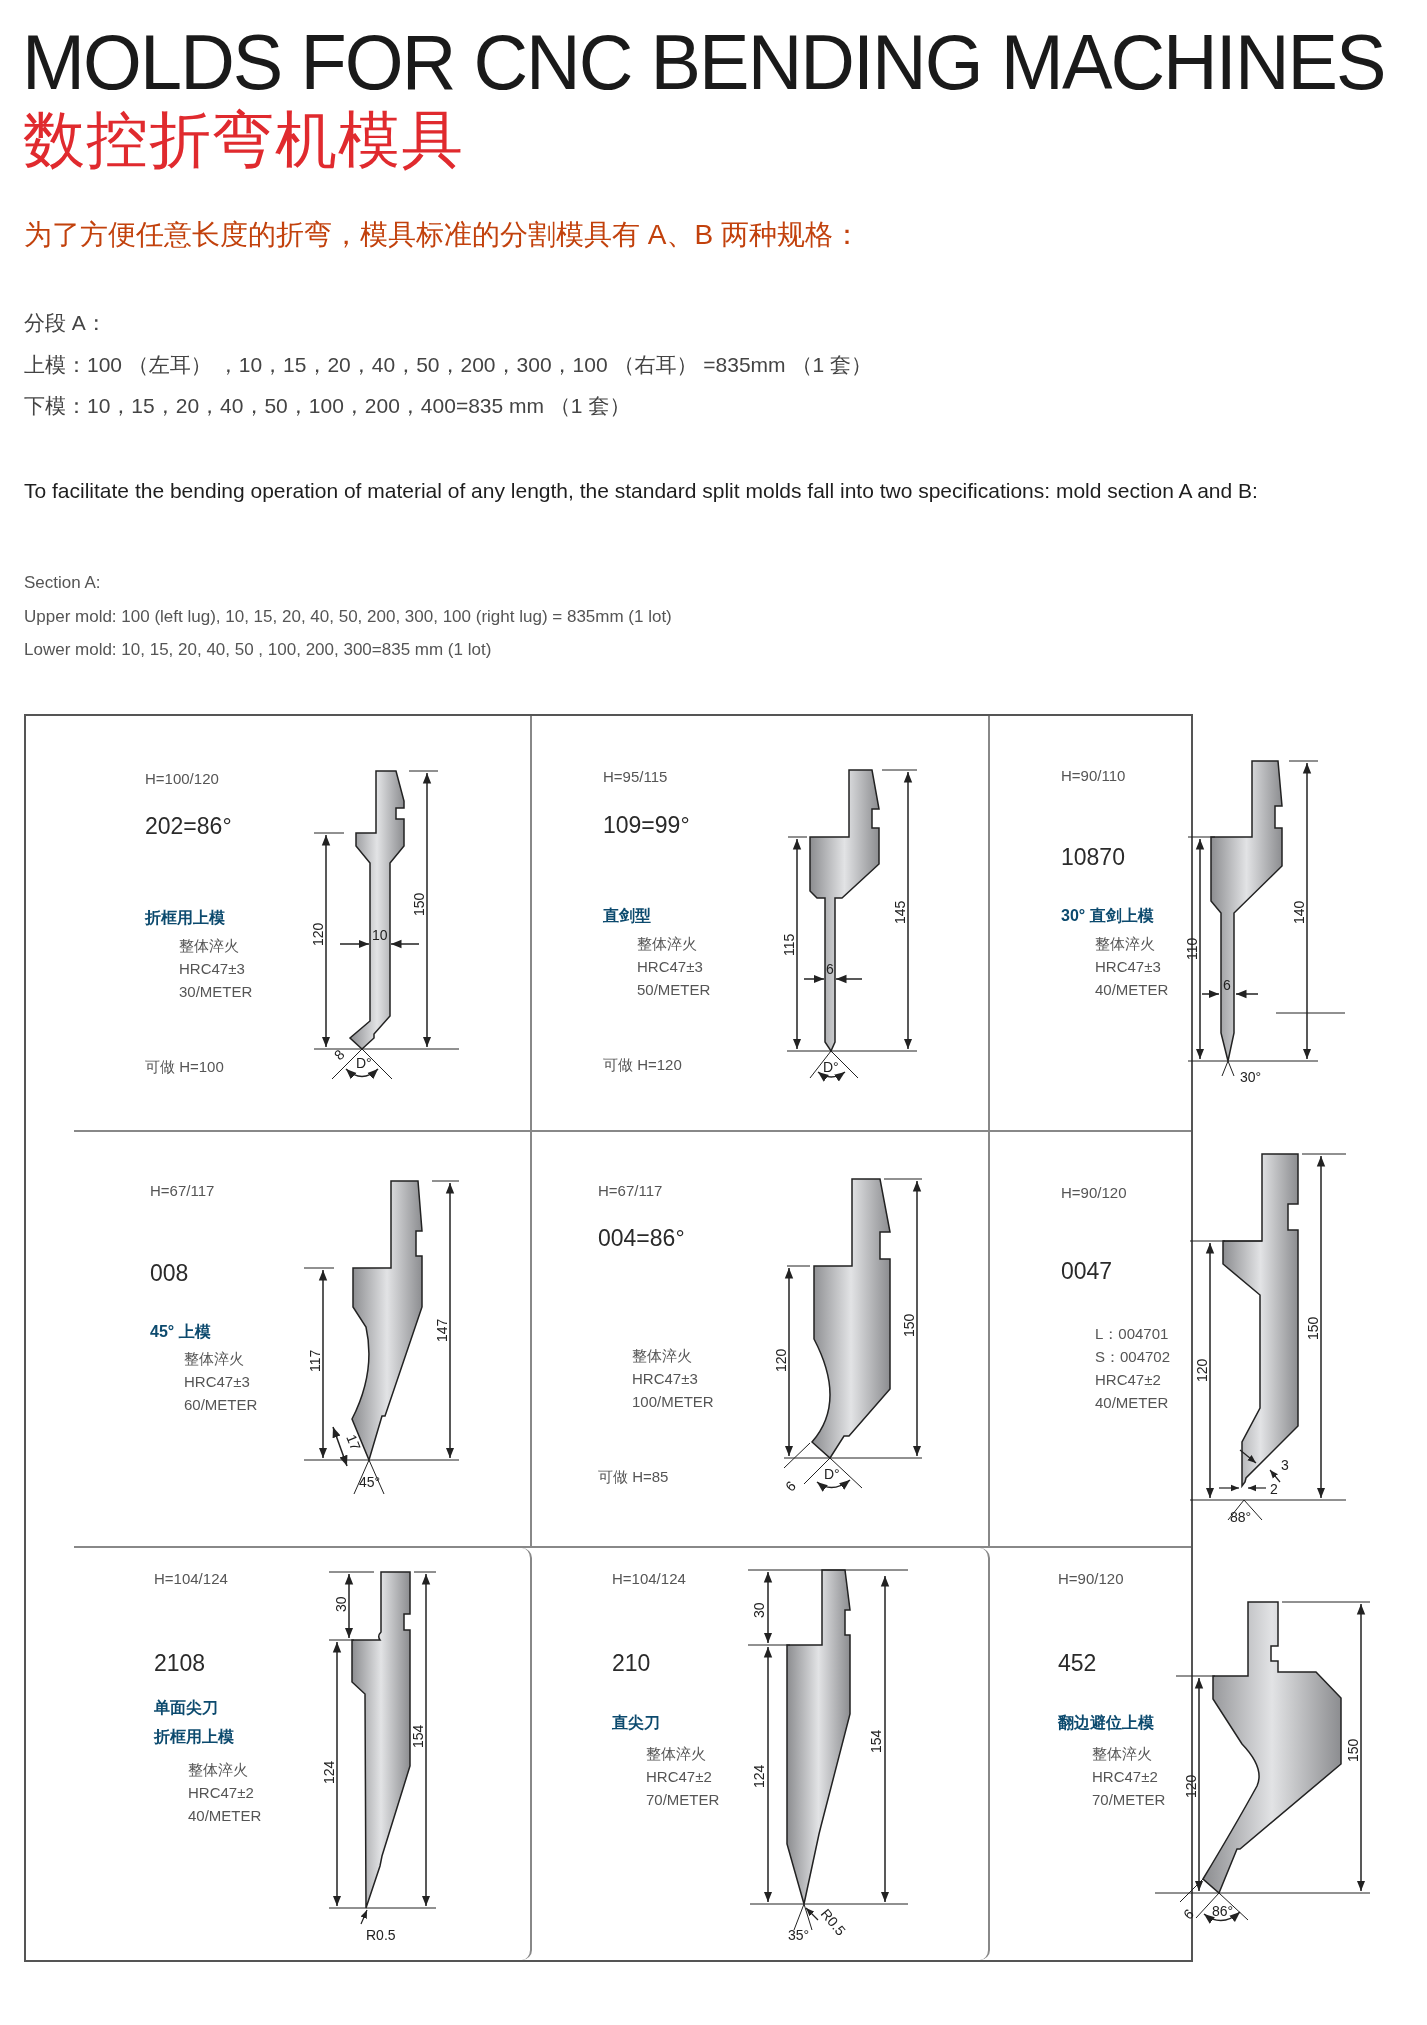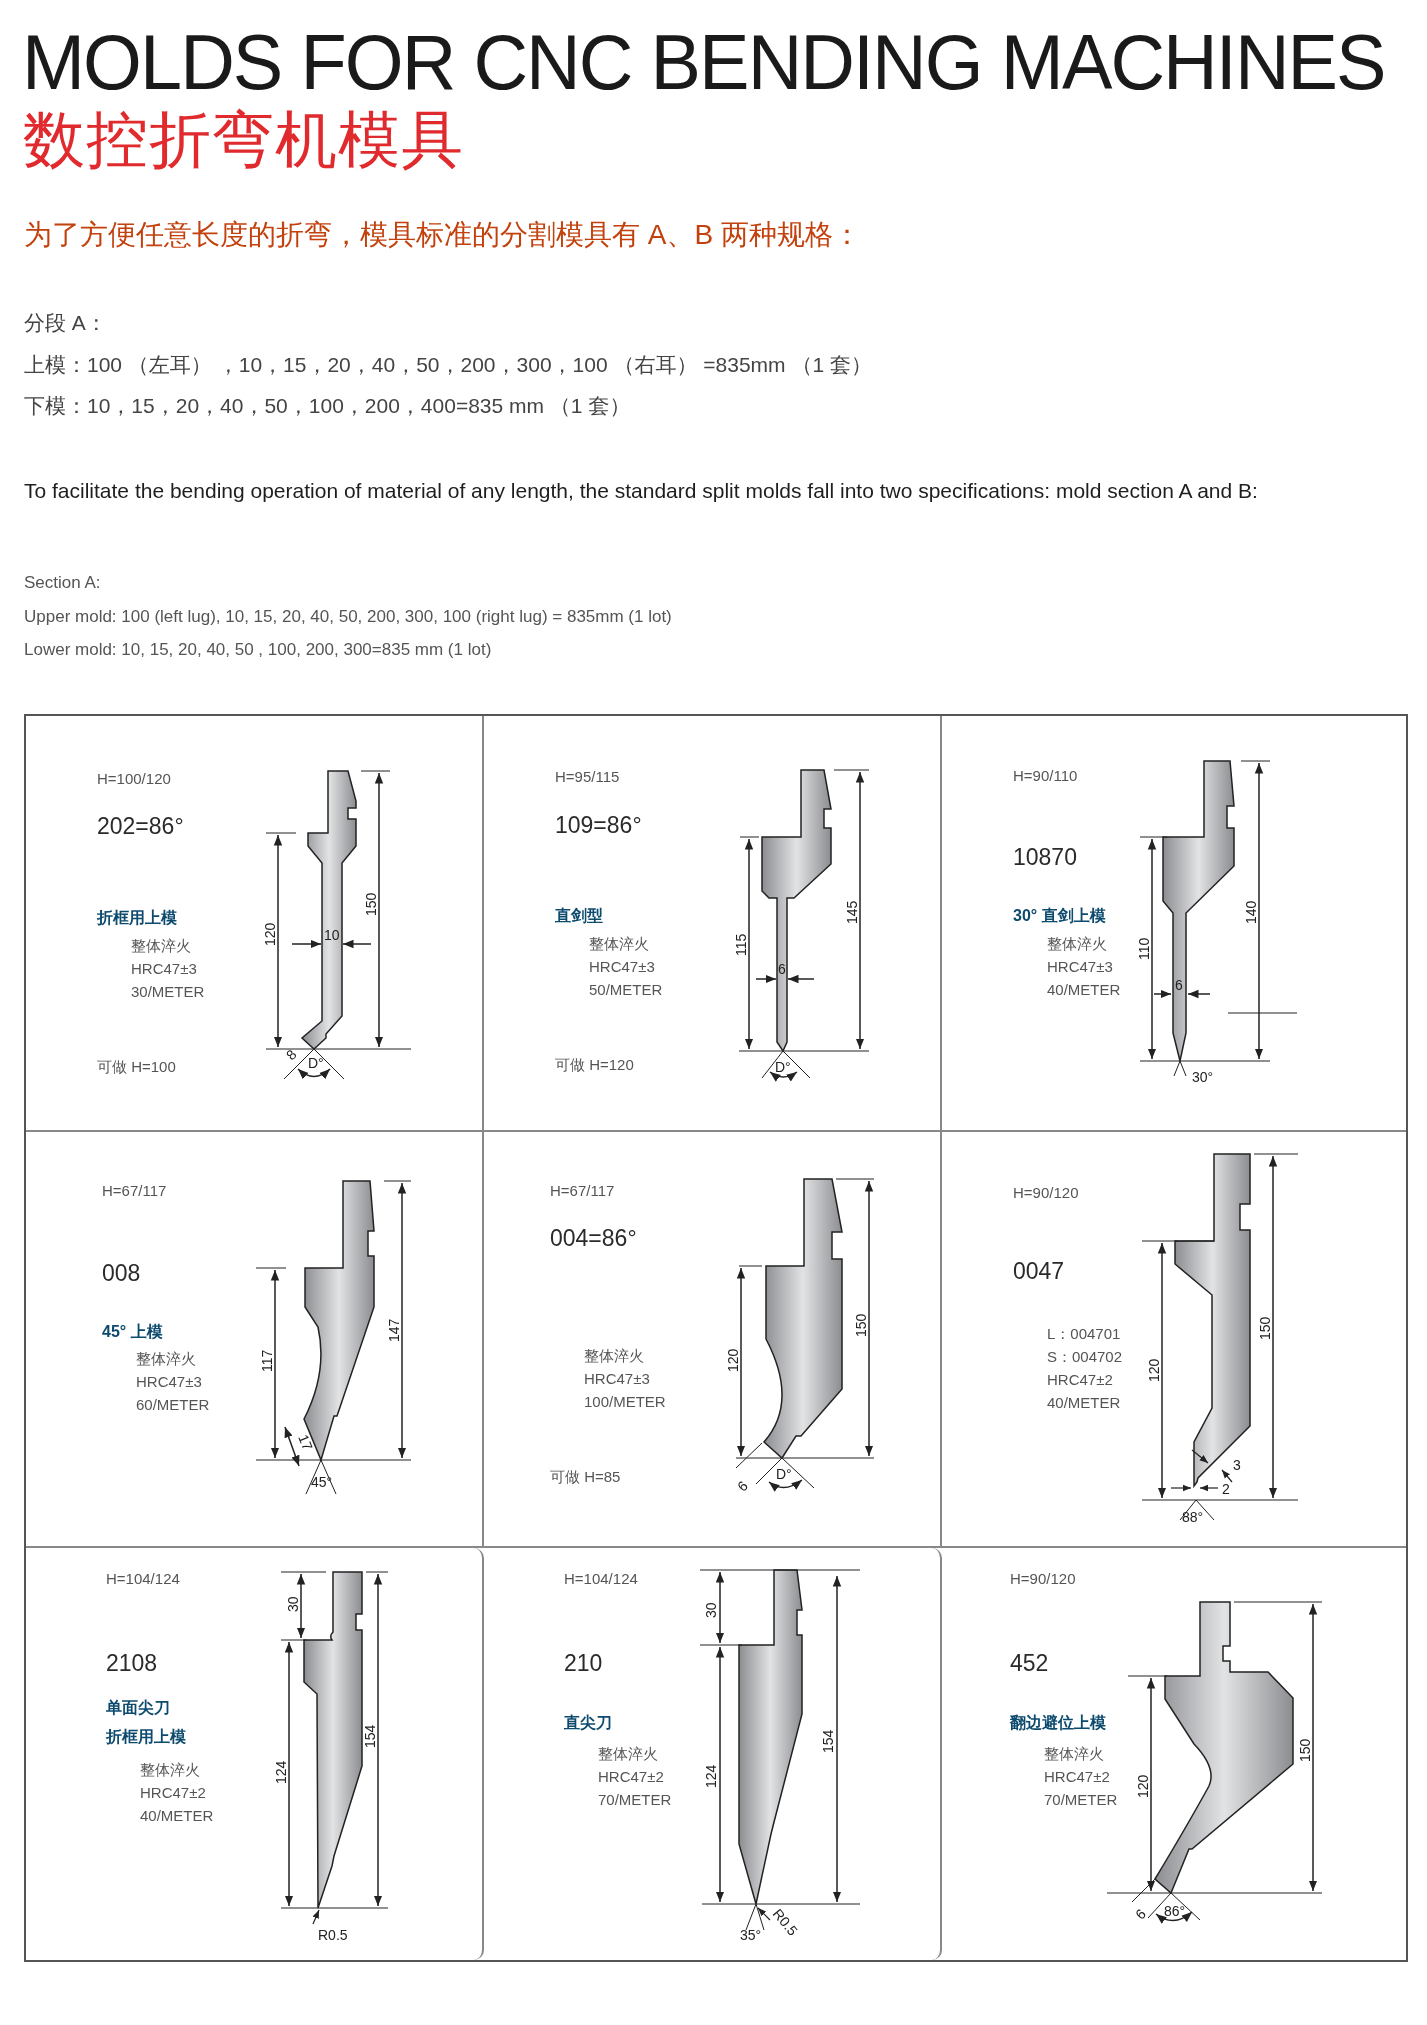--- a/index.html
+++ b/index.html
@@ -7,23 +7,23 @@
          font-family:"Liberation Sans", "DejaVu Sans", sans-serif; color:#222; }
   .abs { position:absolute; white-space:nowrap; }
   #title { left:22px; top:22px; font-size:78px; line-height:80px; font-weight:400; color:#1a1a1a;
            letter-spacing:-2px; transform:scaleX(0.97); transform-origin:left top; }
   #subtitle { left:23px; top:112px; font-size:62px; line-height:56px; color:#e02a2e; letter-spacing:1px; }
   #intro-cn { left:24px; top:218px; font-size:28px; line-height:34px; color:#c2410c; }
   .cn-line { left:24px; font-size:21px; line-height:26px; color:#444; }
   #en-para { left:24px; top:478px; width:1240px; font-size:21px; line-height:25px; color:#1e1e1e; white-space:normal; }
   .en-line { left:24px; font-size:17px; line-height:20px; color:#555;text-align:center; }
 
-  #grid { position:absolute; left:24px; top:714px; width:1384px; height:1248px;
+  #grid { position:absolute; left:24px; top:714px; width:1169px; height:1248px;
           border:2px solid #555; box-sizing:border-box; display:grid;
-          grid-template-columns: 458px 458px 1fr; grid-template-rows: 416px 416px 1fr; }
+          grid-template-columns: 458px 458px 1fr; grid-template-rows: 416px 416px 1fr; padding-left: 48px; }
   .cell { position:relative; border-right:2px solid #888; border-bottom:2px solid #888; box-sizing:border-box; background:#fff; }
   .cell.c3 { border-right:none; }
   .cell.r3 { border-bottom:none;border-radius:10px; }
   .cell .hlabel { position:absolute; font-size:15px; color:#555; }
   .cell .code { position:absolute; font-size:23px; color:#2a2a2a; }
   .cell .name { position:absolute; font-size:16px; color:#0c4a6e; font-weight:700; line-height:29px; white-space:pre; }
   .cell .spec { position:absolute; font-size:15px; color:#555; line-height:23px;margin-left:34px; }
   .cell .spec div { white-space:nowrap; }
   .cell .foot { position:absolute; font-size:15px; color:#555; }
   .cell svg { position:absolute; left:0; top:0; overflow:visible; }
@@ -84,21 +84,21 @@
       <line x1="288" y1="333" x2="258" y2="363" stroke="#222" stroke-width="1"></line>
       <line x1="288" y1="333" x2="318" y2="363" stroke="#222" stroke-width="1"></line>
       <path d="M272,353 Q288,368 304,353" fill="none" stroke="#222" stroke-width="1.5" marker-start="url(#arr)" marker-end="url(#arr)"></path>
       <text class="dim" x="282" y="352">D°</text>
       <text class="dim" transform="translate(266,345) rotate(-45)">8</text>
     </svg>
   </div>
 
   <div class="cell">
     <div class="hlabel" style="left:71px;top:52px">H=95/115</div>
-    <div class="code" style="left:71px;top:96px">109=86°</div>
+    <div class="code" style="left:71px;top:96px">109=99°</div>
     <div class="name" style="left:71px;top:185px">直剑型</div>
     <div class="spec" style="left:71px;top:216px">
       <div>整体淬火</div>
       <div>HRC47±3</div>
       <div>50/METER</div>
     </div>
     <div class="foot" style="left:71px;top:340px">可做 H=120</div>
     <svg width="456" height="414">
       <path d="M317,54 L340,54 L347,93 L340,93 L340,112 L347,112 L347,148 L310,182 L303,182 L303,326 L299,335 L293,326 L293,182 L285,182 L278,175 L278,121 L317,121 Z" fill="url(#steel)" stroke="#222" stroke-width="1.5"></path>
       <line x1="256" y1="121" x2="275" y2="121" stroke="#222" stroke-width="1"></line>

